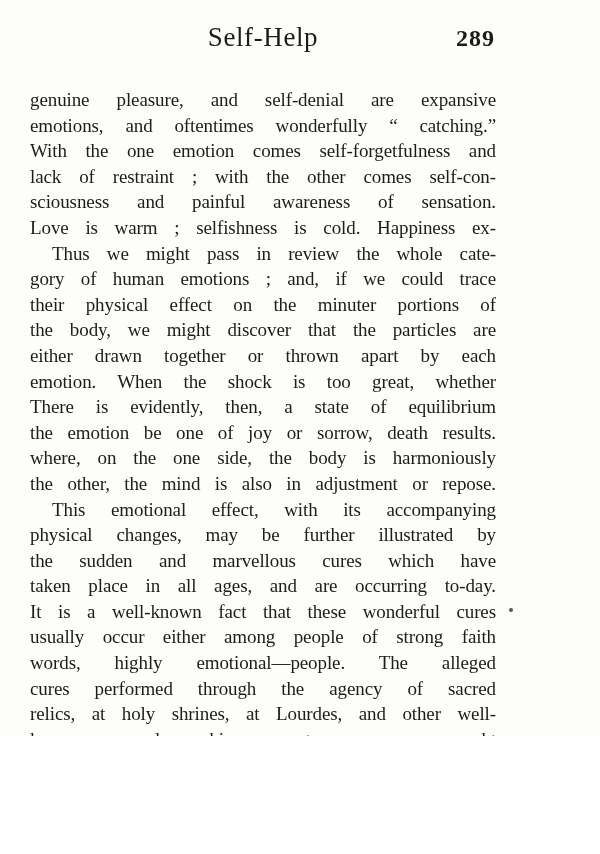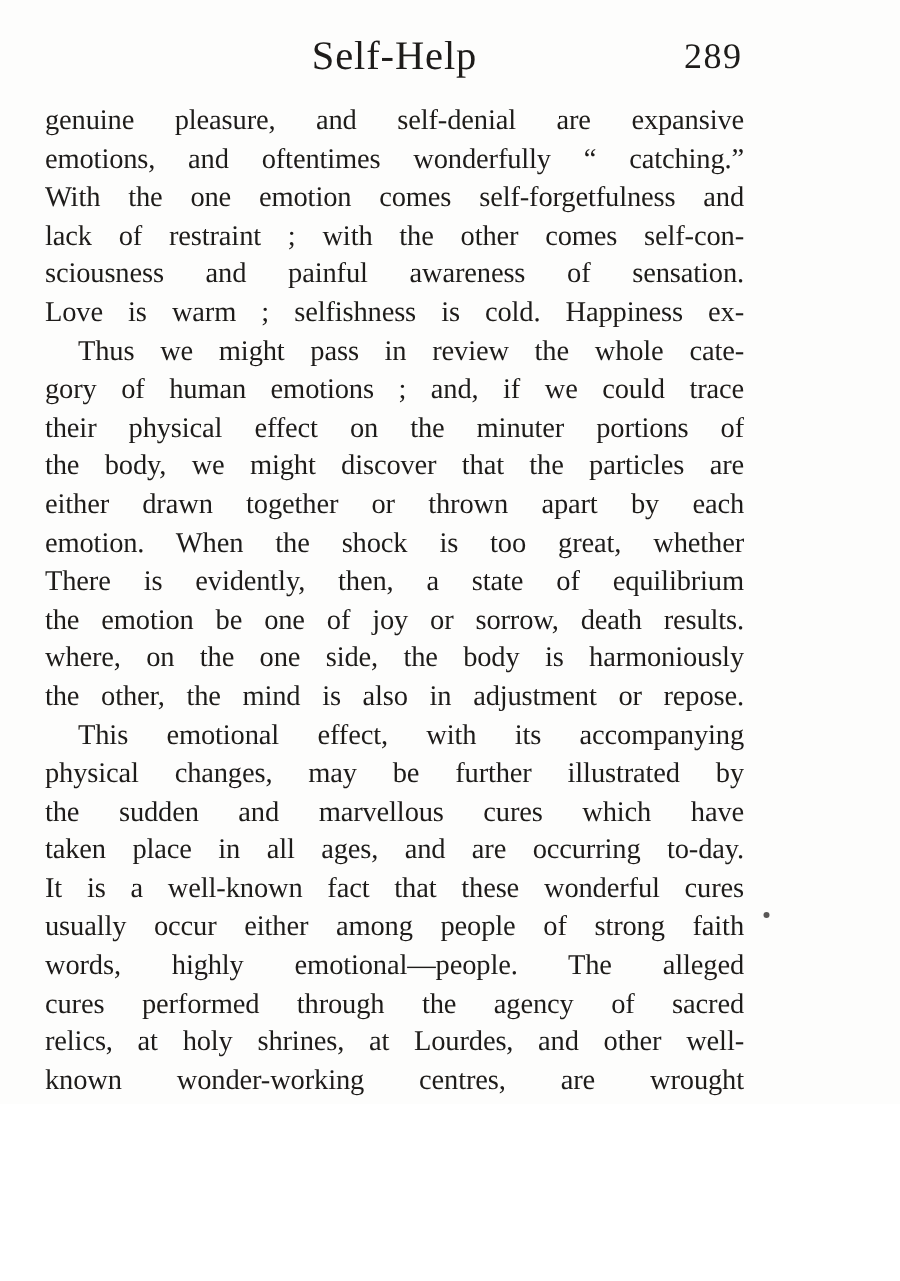--- a/index.html
+++ b/index.html
@@ -28,26 +28,26 @@
     font-size: 27px;
     line-height: 34px;
     letter-spacing: 0.6px;
   }
   .running-head .pagenum {
     position: absolute;
     right: 1px;
     top: 4px;
     font-size: 24px;
     line-height: 28px;
-    font-weight: normal;
+    font-weight: bold;
     letter-spacing: 1px;
   }
   .textblock {
     position: absolute;
-    top: 68px;
+    top: 87px;
     left: 30px;
     width: 466px;
   }
   .line {
     font-size: 19px;
     line-height: 25.6px;
     height: 25.6px;
     letter-spacing: -0.1px;
     text-align: justify;
     text-align-last: justify;

